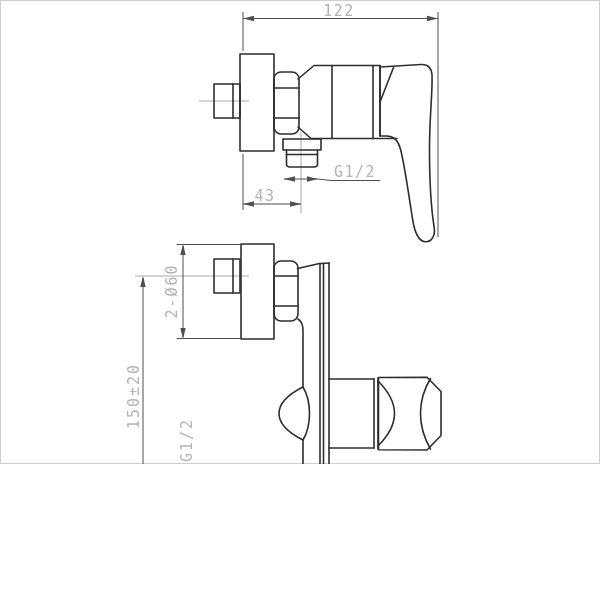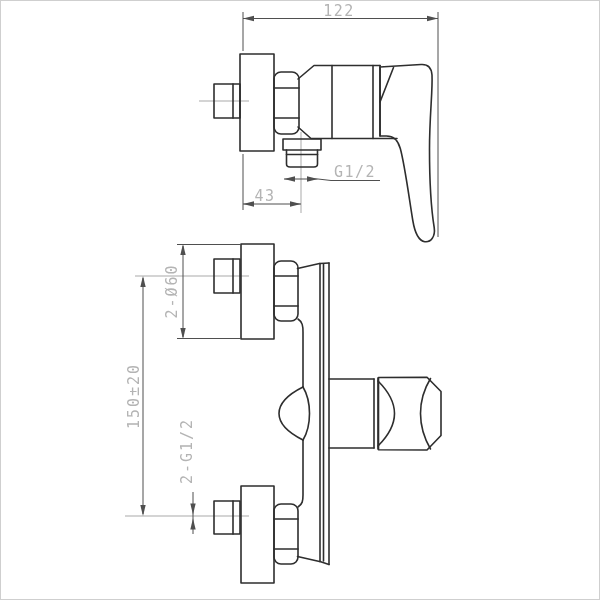--- a/index.html
+++ b/index.html
@@ -1,16 +1,16 @@
 <!DOCTYPE html>
 <html style="--background: #ffffff; --border: #cfcfcf; --line: #2e2e2e; --thin: #4f4f4f; --center: #9f9f9f; --dimtext: #b4b4b4;"><head>
 <meta charset="utf-8">
 <style>
   html,body{margin:0;padding:0;background:#fff;}
-  .canvas{position:relative;width:600px;height:600px;box-sizing:border-box;
+  .canvas{position:relative;width:600px;height:464px;box-sizing:border-box;
           background:var(--background,#ffffff);border:1px solid var(--border,#cfcfcf);}
   svg{display:block;}
   .obj{fill:none;stroke:var(--line,#2e2e2e);stroke-width:1.6;stroke-linejoin:round;stroke-linecap:round;}
   .thin{fill:none;stroke:var(--thin,#4f4f4f);stroke-width:1;}
   .cl{fill:none;stroke:var(--center,#9f9f9f);stroke-width:0.9;}
   .arr{fill:var(--thin,#4f4f4f);stroke:none;}
   .dt{fill:var(--dimtext,#b4b4b4);font-family:"DejaVu Sans Mono","Liberation Mono",monospace;font-size:15px;}
   .dth{letter-spacing:1.5px;}
   .dtv{letter-spacing:2px;}
 </style>

